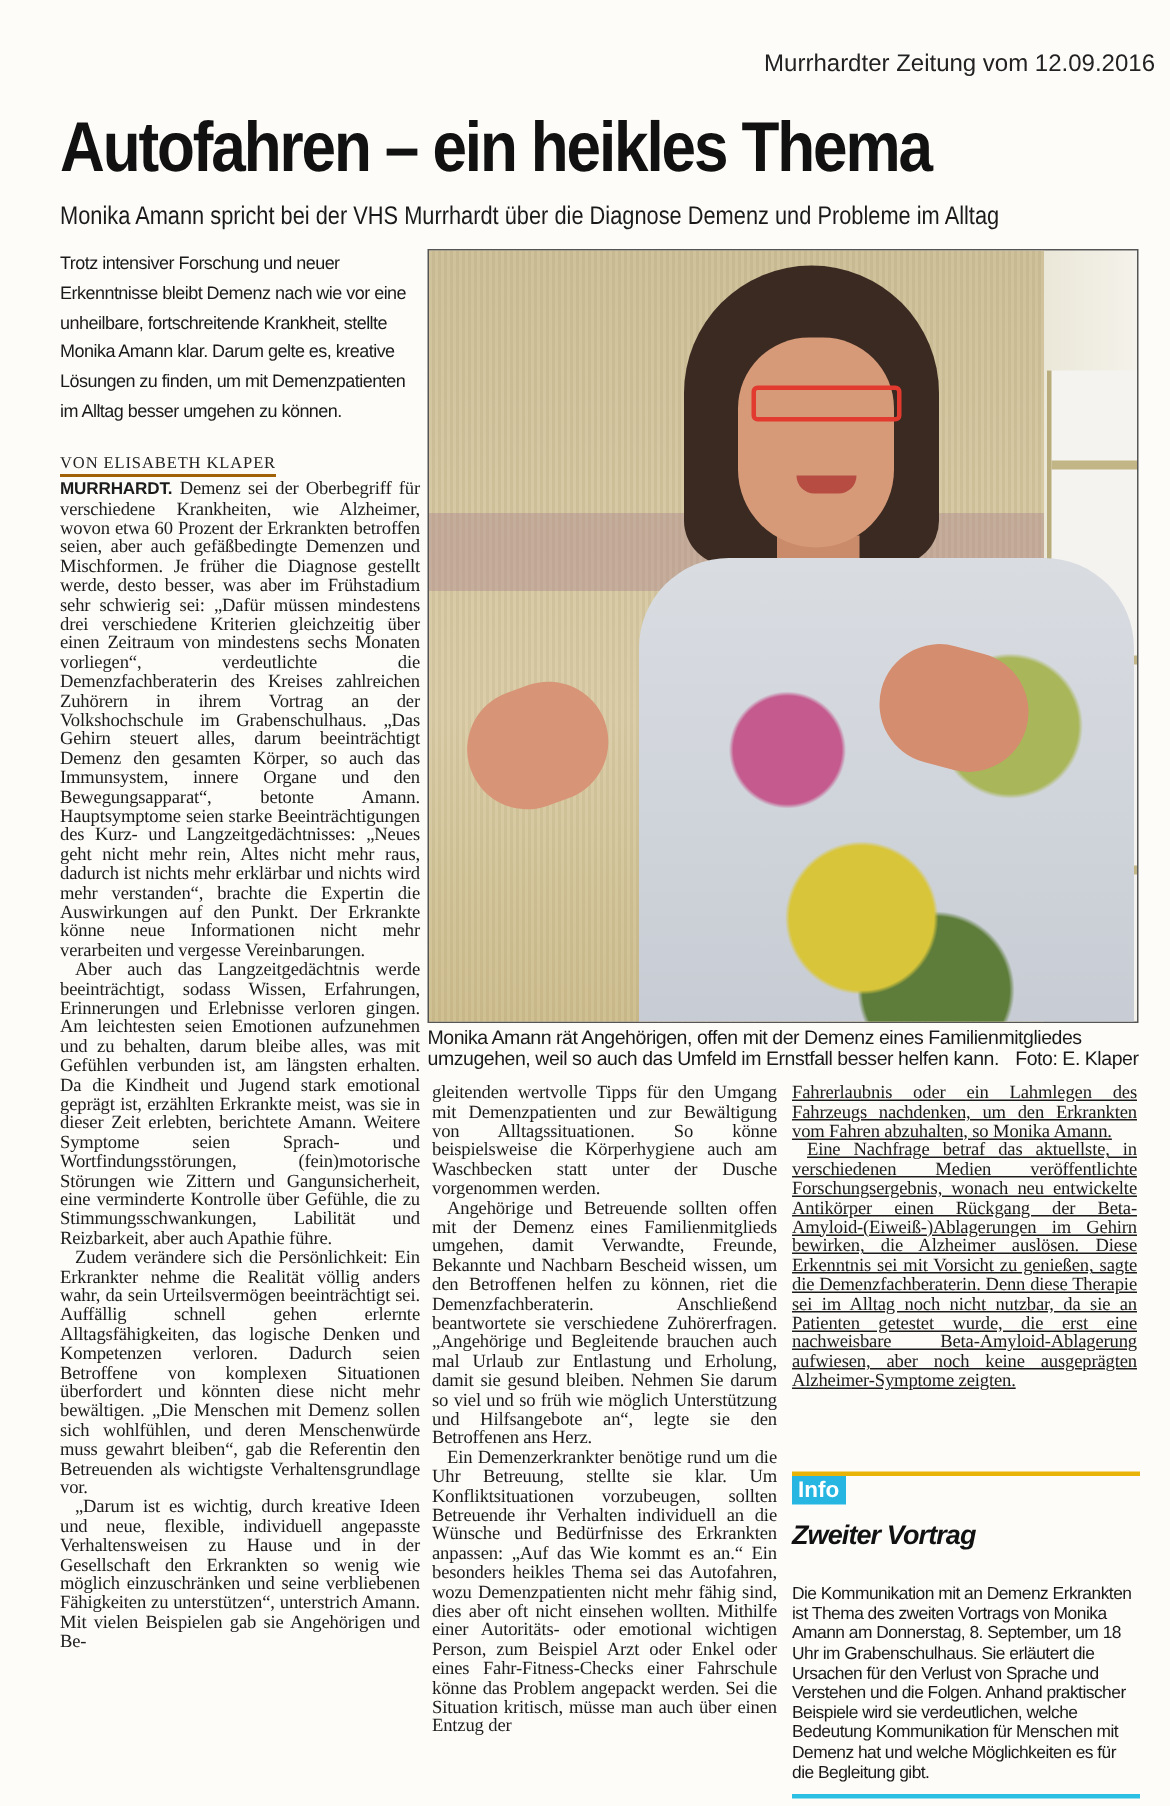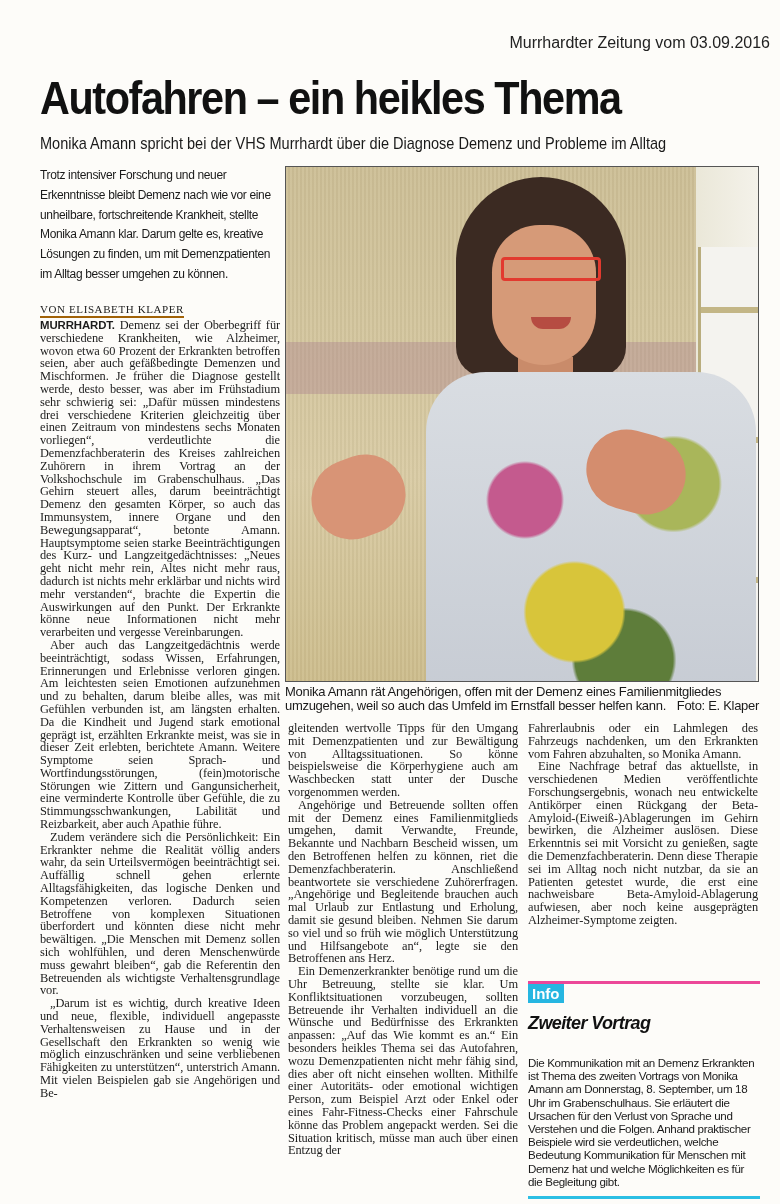--- a/index.html
+++ b/index.html
@@ -36,21 +36,21 @@
   .col {
     position: absolute;
     font-family: "Liberation Serif", serif; font-size: 12.4px; line-height: 12.8px;
     text-align: justify; hyphens: manual; color: #1c1c1c; letter-spacing: -0.1px;
   }
   .col p { text-indent: 10px; }
   .col p.first { text-indent: 0; }
   .dateline { font-family: "Liberation Sans", sans-serif; font-weight: bold; font-size: 11.4px; }
   .col1 { left: 40px; top: 319px; width: 240px; }
   .col2 { left: 288px; top: 722px; width: 230px; }
-  .col3 { left: 528px; top: 722px; width: 230px; }
+  .col3 { left: 528px; top: 722px; width: 230px; text-decoration: underline; }
 
   .photo {
     position: absolute; left: 285px; top: 166px; width: 474px; height: 516px;
     border: 1px solid #555; overflow: hidden;
     background: linear-gradient(90deg, #c9b98f 0%, #d8caa0 40%, #cfc6a6 70%, #e9e6d6 85%, #f4f2ea 100%);
   }
   .photo .screen { position: absolute; left: 0; top: 0; width: 410px; height: 516px;
     background: repeating-linear-gradient(90deg, rgba(255,255,255,0.05) 0 2px, rgba(0,0,0,0.03) 2px 4px), linear-gradient(180deg, #cdbf96 0%, #d9cba4 60%, #cdbd8c 100%); }
   .photo .band { position: absolute; left: 0; top: 175px; width: 410px; height: 52px; background: rgba(165,120,140,0.35); }
   .photo .window { position: absolute; left: 412px; top: 80px; width: 62px; height: 420px; background: #f4f3ef; border-left: 3px solid #b9ad7e; }
@@ -70,31 +70,31 @@
   .photo .hand-r { position: absolute; left: 300px; top: 265px; width: 100px; height: 80px; border-radius: 40px; background: #d48d6e; transform: rotate(15deg); }
 
   .caption {
     position: absolute; left: 285px; top: 685px; width: 474px;
     font-family: "Liberation Sans", sans-serif; font-size: 13px; line-height: 14px; color: #1a1a1a;
     letter-spacing: -0.3px;
   }
   .caption .credit { float: right; }
 
   .infobox { position: absolute; left: 528px; top: 981px; width: 232px; }
-  .info-top { position: relative; height: 20px; border-top: 3px solid #ec4899; }
+  .info-top { position: relative; height: 20px; border-top: 3px solid #eab308; }
   .info-tag { position: absolute; left: 0; top: 0; background: #26b6e1; color: #fff;
     font-family: "Liberation Sans", sans-serif; font-weight: bold; font-size: 15px; padding: 0 4px; line-height: 19px; }
   .info-title { margin-top: 12px; font-family: "Liberation Sans", sans-serif; font-weight: bold; font-size: 18px; letter-spacing: -0.6px; color: #111; font-style: italic; }
   .info-body { margin-top: 22px; font-family: "Liberation Sans", sans-serif; font-size: 11.6px; line-height: 13.2px; color: #1a1a1a; letter-spacing: -0.35px; }
   .info-bottom { margin-top: 8px; height: 3px; background: #2cbfe4; }
 </style>
 </head>
 <body>
 
-<div class="source">Murrhardter Zeitung vom 03.09.2016</div>
+<div class="source">Murrhardter Zeitung vom 12.09.2016</div>
 <h1 class="headline">Autofahren – ein heikles Thema</h1>
 <div class="subhead">Monika Amann spricht bei der VHS Murrhardt über die Diagnose Demenz und Probleme im Alltag</div>
 
 <div class="teaser">Trotz intensiver Forschung und neuer Erkenntnisse bleibt Demenz nach wie vor eine unheilbare, fortschreitende Krankheit, stellte Monika Amann klar. Darum gelte es, kreative Lösungen zu finden, um mit Demenzpatienten im Alltag besser umgehen zu können.</div>
 <div class="byline">
   <span>Von</span>
   <span>Elisabeth Klaper</span>
 </div>
 
 <div class="col col1">

